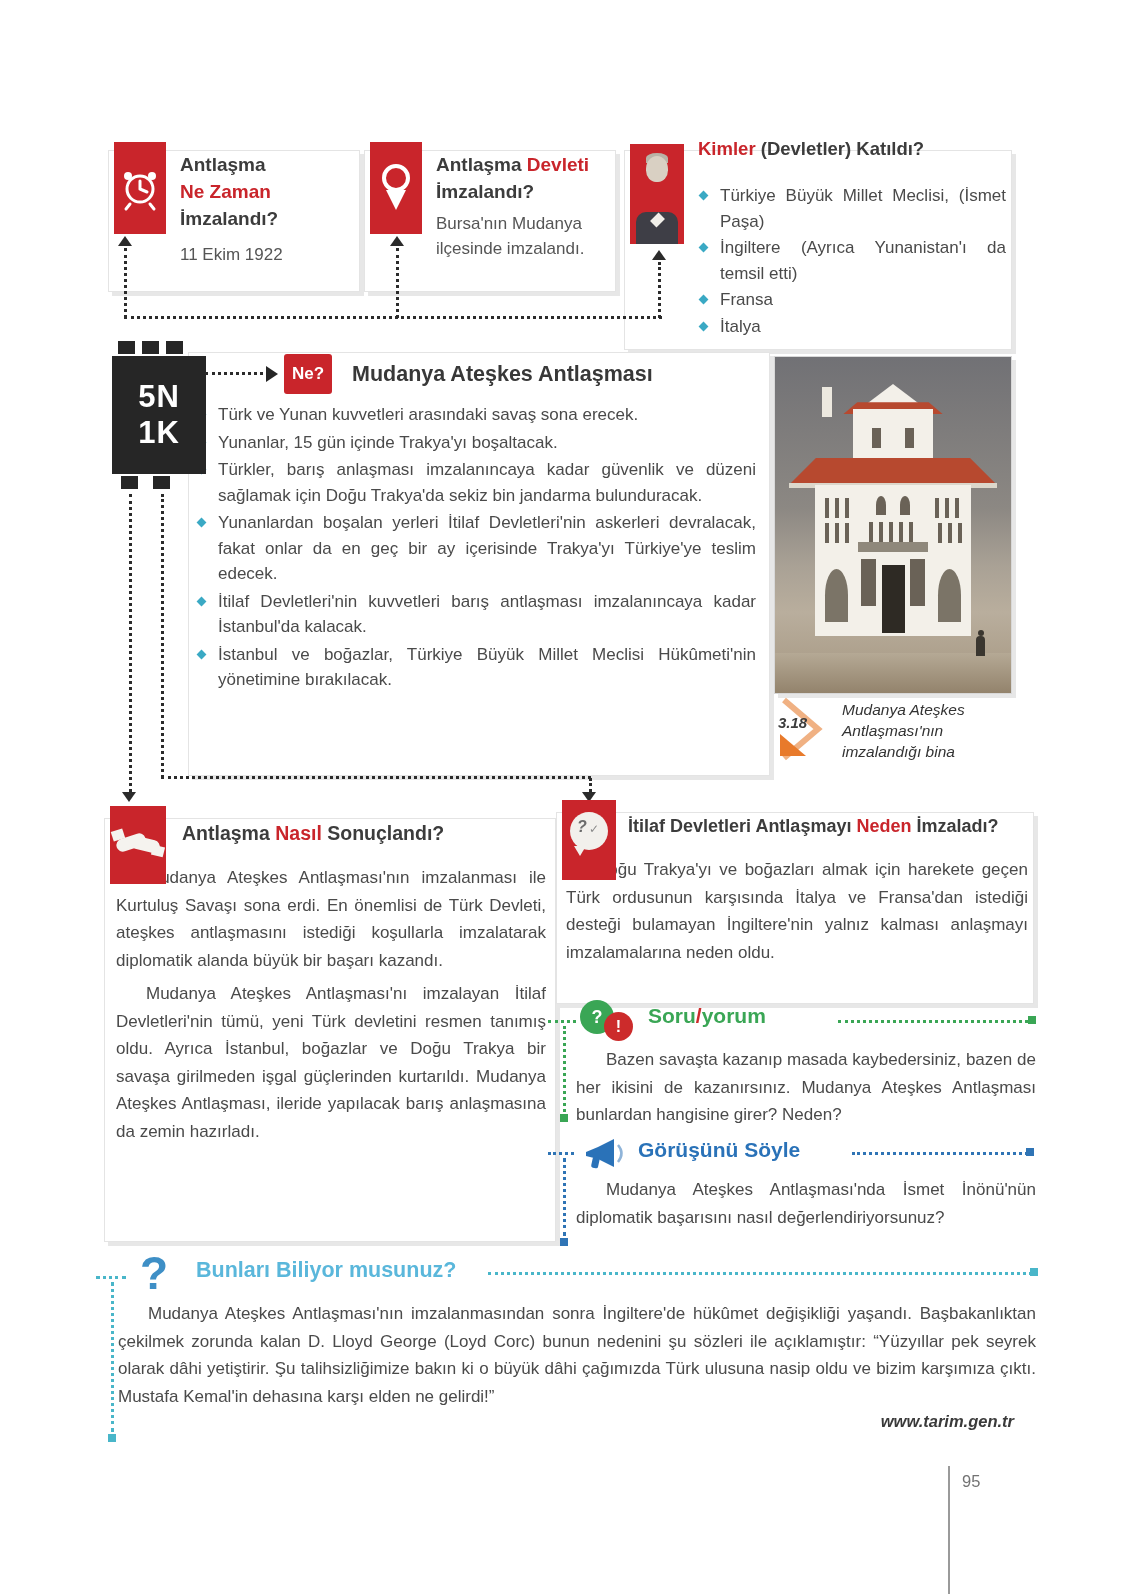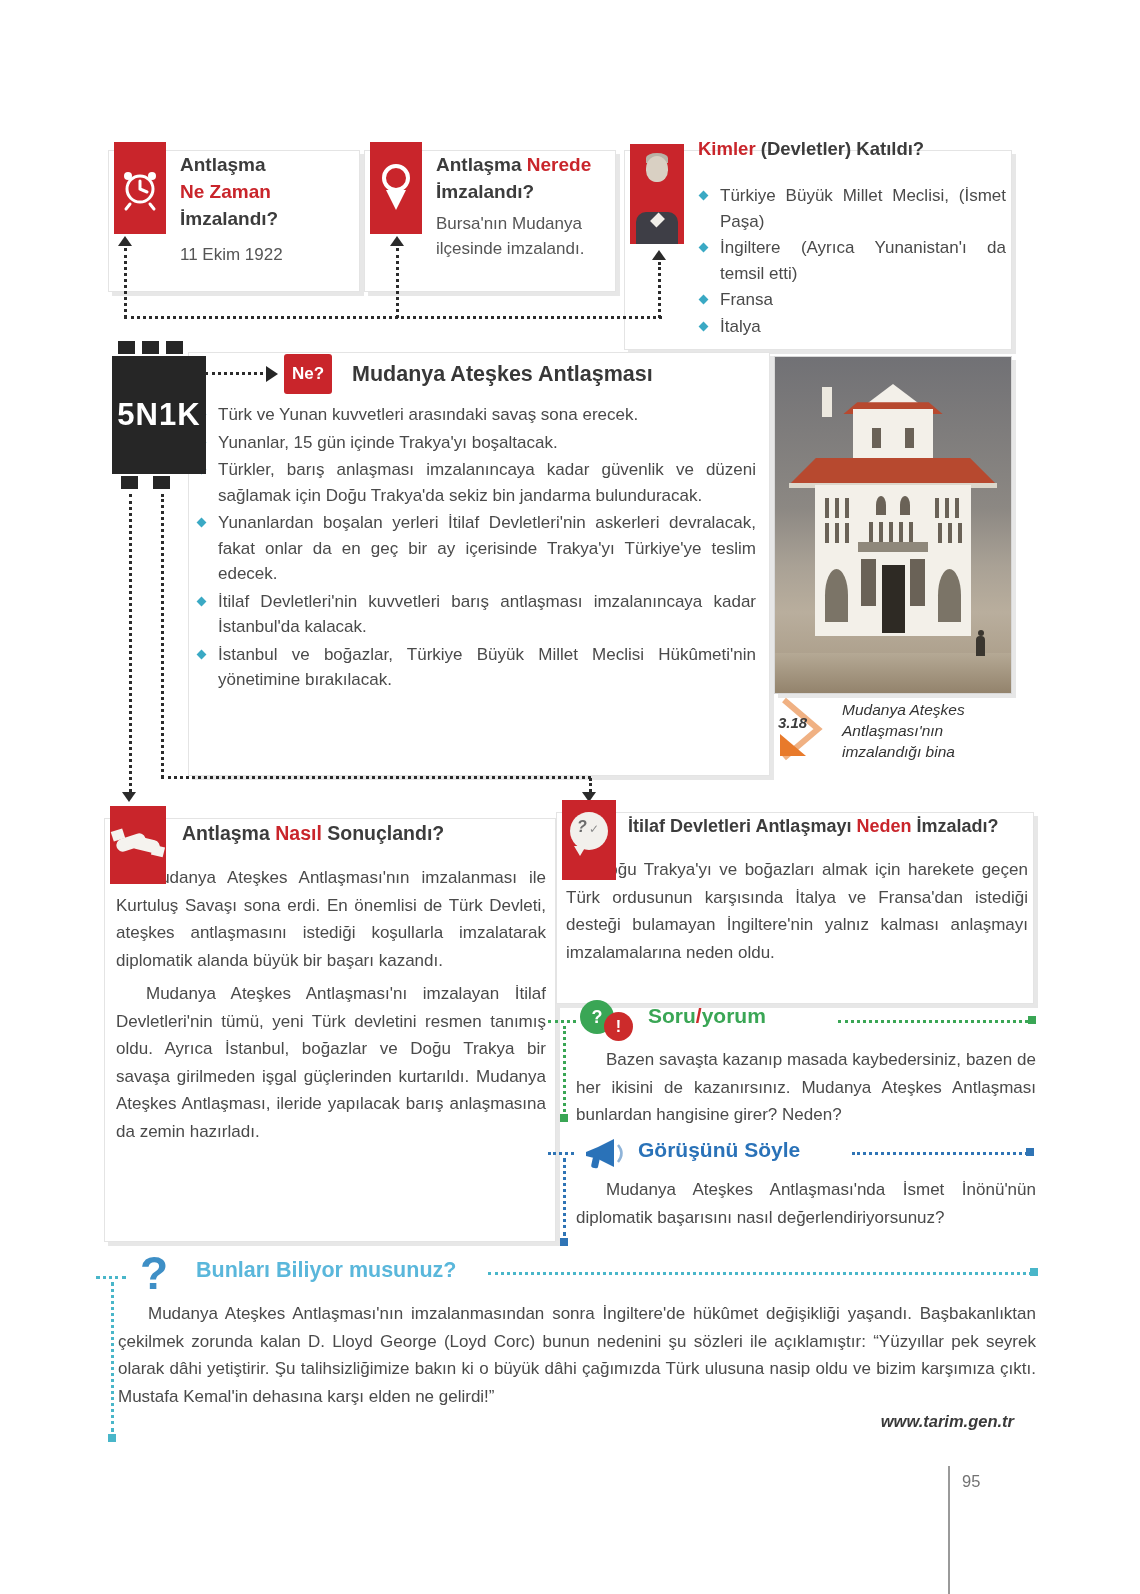--- a/index.html
+++ b/index.html
@@ -70,21 +70,21 @@
   #c2 { left:396px; top:248px; height:70px; } #c2a { left:390px; top:236px; }
   #c3 { left:124px; top:316px; width:538px; }
   #c4 { left:658px; top:262px; height:56px; } #c4a { left:652px; top:250px; }
   #v-left  { left:129px; top:494px; height:298px; } #v-left-a  { left:122px; top:792px; }
   #v-right { left:161px; top:494px; height:284px; }
   #h-bottom{ left:161px; top:776px; width:430px; }
   #v-right2{ left:589px; top:778px; height:14px; } #v-right2-a{ left:582px; top:792px; }
 
   
   #chip { position:absolute; left:112px; top:356px; width:94px; height:118px; background:#262626; z-index:4;
-          display:flex; flex-direction:row; align-items:center; justify-content:center;
+          display:flex; flex-direction:column; align-items:center; justify-content:center;
           color:#fff; font-weight:bold; font-size:31px; line-height:1.15; letter-spacing:1px; }
   .pin { position:absolute; width:17px; height:13px; background:#262626; z-index:4; }
 
   
   #ne-square { position:absolute; left:186px; top:368px; width:13px; height:13px; background:#262626; z-index:6; }
   #ne-dots   { left:205px; top:372px; width:58px; }
   #ne-arrow  { position:absolute; left:266px; top:366px; width:0; height:0; border-top:8px solid transparent; border-bottom:8px solid transparent; border-left:12px solid #262626; z-index:6; }
   #ne-box { position:absolute; left:284px; top:354px; width:48px; height:40px; background:#c9252b; border-radius:3px;
             color:#fff; font-weight:bold; font-size:17px; display:flex; align-items:center; justify-content:center; z-index:6; }
   #main-title { position:absolute; left:352px; top:362px; font-size:21.5px; font-weight:bold; color:#383838; z-index:3; }
@@ -191,21 +191,21 @@
   <div class="qanswer" id="answer-when">11 Ekim 1922</div>
 
   <div class="card" id="qbox2"></div>
   <div class="redtile" id="icon-where">
     <svg width="40" height="56" viewBox="0 0 40 56">
       <circle cx="20" cy="18" r="12" fill="none" stroke="#fff" stroke-width="4"></circle>
       <path d="M10 30 L20 50 L30 30 Z" fill="#fff"></path>
     </svg>
   </div>
   <div class="qtitle" id="title-where">
-    <span>Antlaşma</span> <span class="redword">Nerede</span><br>
+    <span>Antlaşma</span> <span class="redword">Devleti</span><br>
     <span>İmzalandı?</span>
   </div>
   <div class="qanswer" id="answer-where">Bursa'nın Mudanya ilçesinde imzalandı.</div>
 
   <div class="card" id="qbox3"></div>
   <div class="redtile" id="icon-who">
     <div class="p-hair"></div>
     <div class="p-head"></div>
     <div class="p-body"></div>
     <div class="p-shirt"></div>

